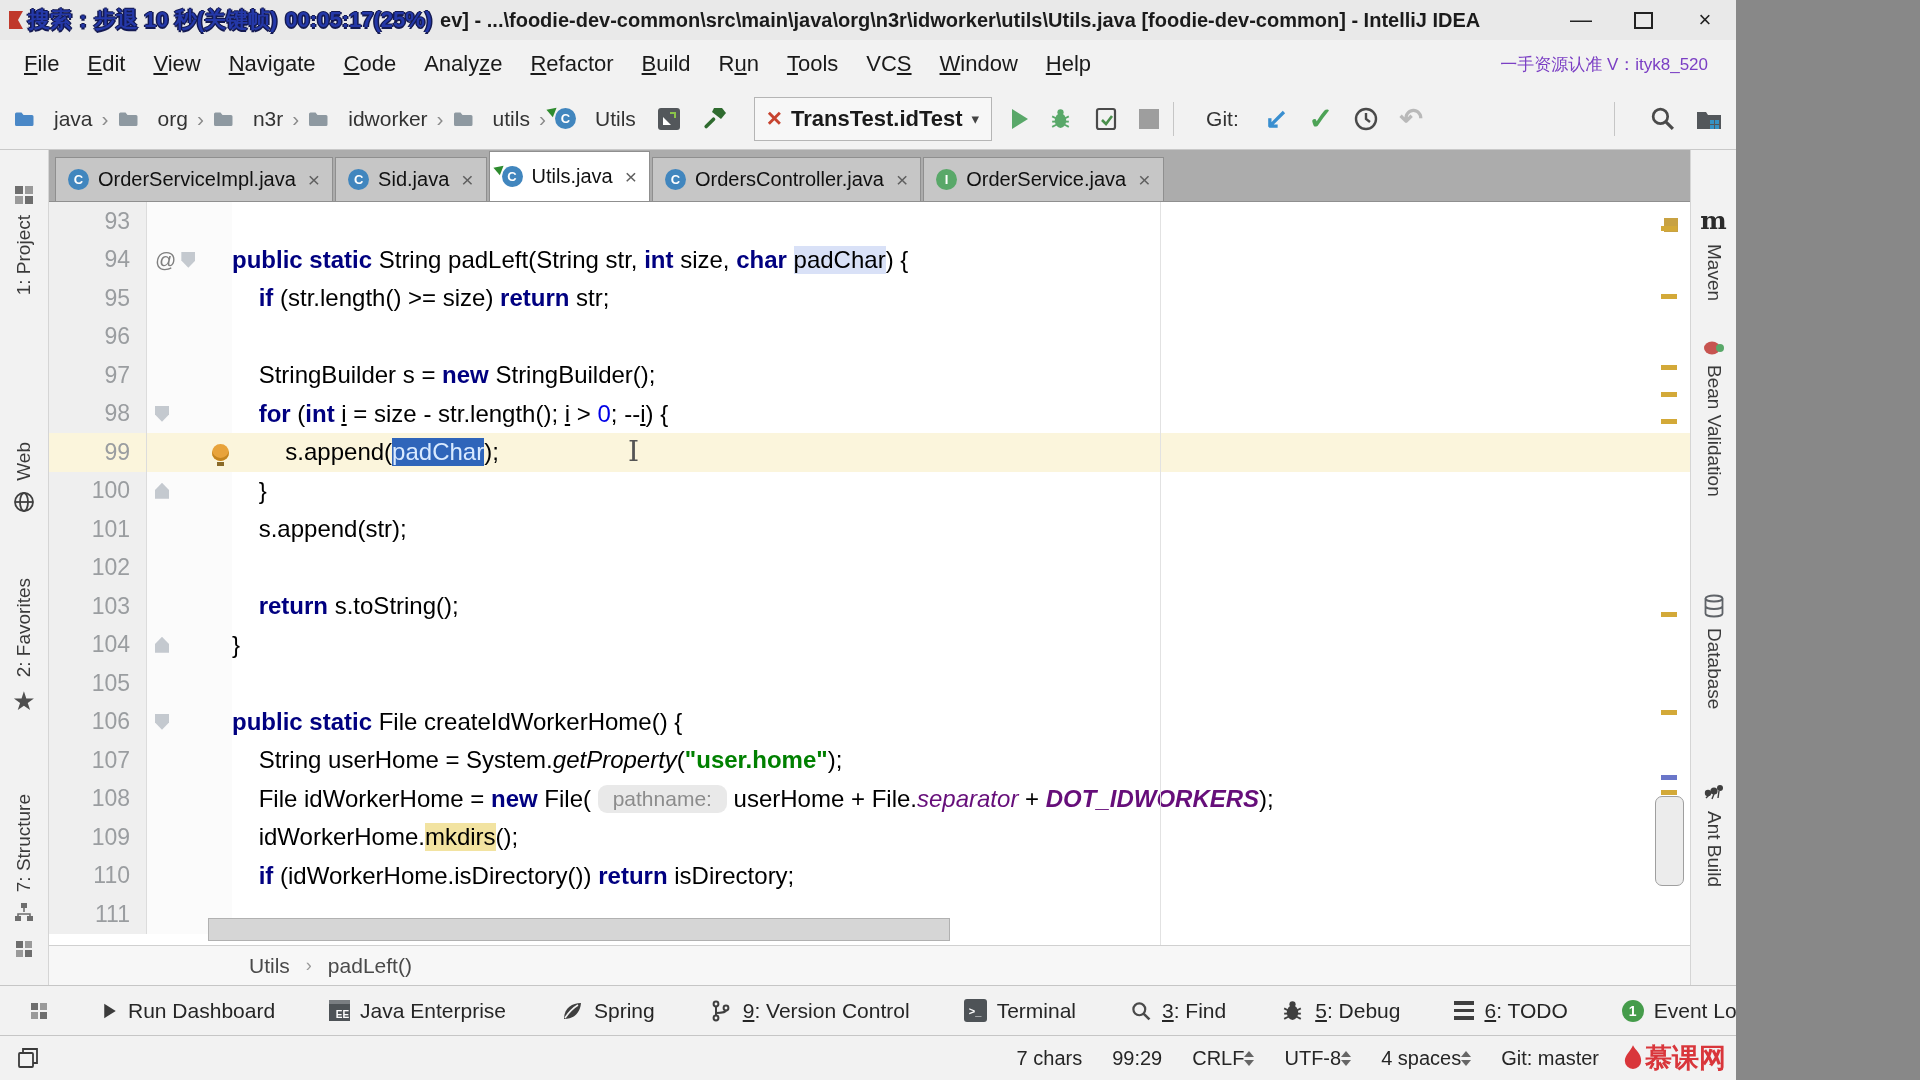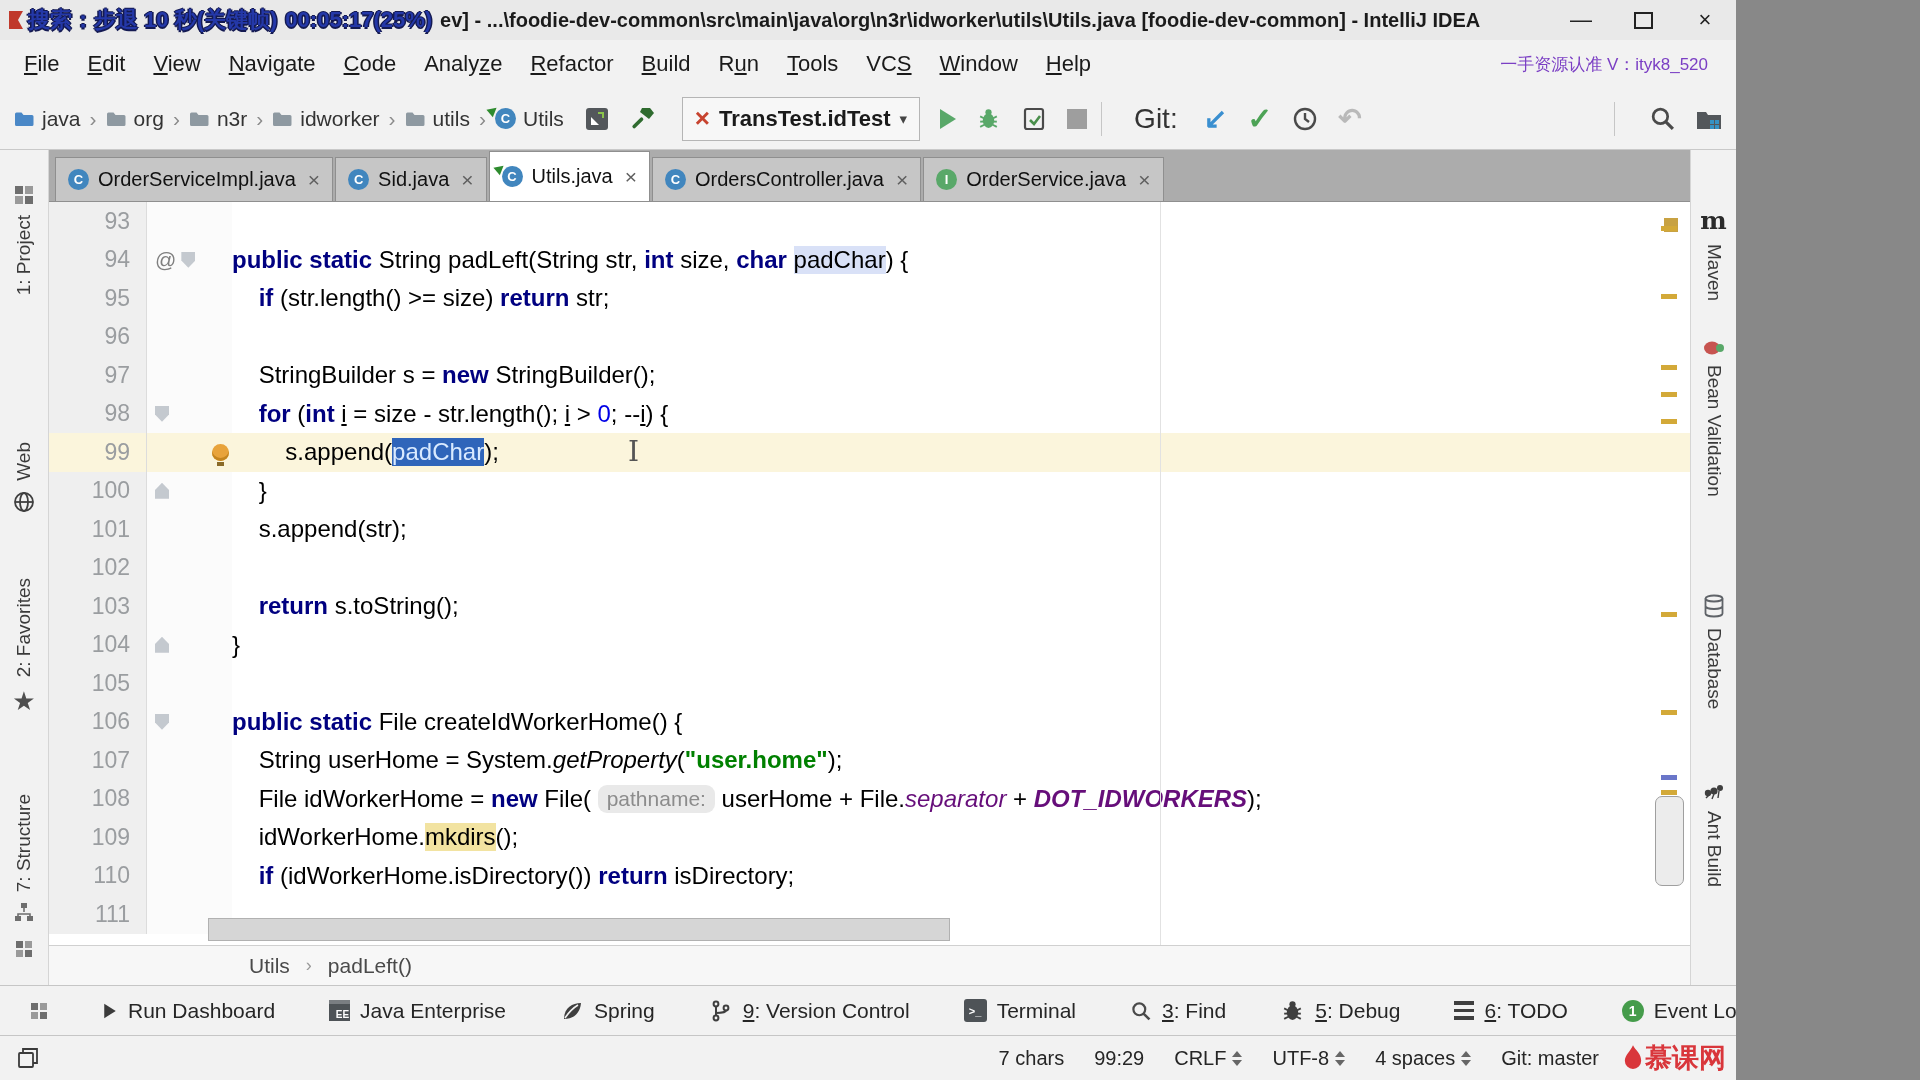--- a/index.html
+++ b/index.html
@@ -25,28 +25,28 @@
            border-bottom:1px solid #DDD;display:flex;align-items:center;padding-left:10px;
            font-size:22px;color:#1A1A1A;}
   .menu-item{padding:0 14px;}
   .top-watermark{margin-left:auto;margin-right:28px;color:#7B3FC4;font-size:17px;}
 
   
   .toolbar{position:absolute;left:0;top:88px;right:0;height:61px;background:#F2F2F2;
            border-bottom:1px solid #C9C9C9;display:flex;align-items:center;padding:0 14px;
            font-size:21px;color:#333;white-space:nowrap;}
   .crumbs{display:flex;align-items:center;}
-  .crumb{display:flex;align-items:center;gap:7px;}
+  .crumb{display:flex;align-items:center;gap:19px;}
   .crumbsep{color:#8A8A8A;margin:0 9px;font-size:21px;}
   .tbtn{margin-left:20px;}
   .tb-sep{width:1px;height:34px;background:#C6C6C6;margin:0 14px;}
   .run-config{display:flex;align-items:center;gap:9px;border:1px solid #B5B5B5;background:#F7F7F7;
               height:42px;padding:0 12px;margin-left:26px;font-weight:bold;font-size:22px;color:#1A1A1A;}
   .chev{font-size:15px;color:#444;font-weight:normal;}
-  .git-label{margin-left:18px;margin-right:6px;font-size:28px;}
+  .git-label{margin-left:18px;margin-right:6px;font-size:21px;}
   .tb-right{margin-left:auto;display:flex;align-items:center;}
 
   .tri{display:inline-block;width:0;height:0;border:10px solid transparent;border-right:0;
        border-left:16px solid #59A869;}
   .tri.d{border-left-color:#3B3B3B;transform:scale(.72);}
   .sq{display:inline-block;width:20px;height:20px;background:#9E9E9E;}
   .ok{color:#4DA356;font-size:30px;font-weight:bold;font-style:normal;}
   .upd{color:#3A8FD0;font-size:28px;font-weight:bold;font-style:normal;}
   .rb{color:#B9B9B9;font-size:28px;font-weight:bold;font-style:normal;}
   .rf{color:#C7432F;font-size:26px;font-weight:bold;font-style:normal;}
@@ -90,21 +90,21 @@
           padding-left:8px;background:#FBFBFB;}
   .codetext{flex:1;font-size:24px;white-space:pre;color:#000;display:flex;align-items:center;}
   .code-row.current .lnum,.code-row.current .gmarks,.code-row.current .codetext{background:#FBF5DC;}
 
   .tk{color:#000080;font-weight:bold;}
   .tn{color:#0000E6;}
   .ts{color:#008000;font-weight:bold;}
   .tsf{color:#660E7A;font-style:italic;}
   .tsfb{color:#660E7A;font-style:italic;font-weight:bold;}
   .tsm{font-style:italic;}
-  .th{background:#E9E9E9;color:#8C8C8C;border-radius:9px;padding:2px 9px;font-size:21px;}
+  .th{background:#E9E9E9;color:#8C8C8C;border-radius:9px;padding:2px 15px;font-size:21px;}
   .tsel{background:#2F65BA;color:#D9EAFF;}
   .tlav{background:#D9E1F7;}
   .twarn{background:#F2E3A1;}
   .tu{text-decoration:underline;}
 
   .ann{color:#7F7F7F;font-size:21px;}
   .fold{width:14px;height:16px;background:#C4C9CF;flex:0 0 auto;}
   .fold.fd{clip-path:polygon(0 0,100% 0,100% 55%,50% 100%,0 55%);}
   .fold.fu{clip-path:polygon(50% 0,100% 45%,100% 100%,0 100%,0 45%);}
   .bulb{width:17px;height:17px;border-radius:50%;background:#E8A33B;box-shadow:inset 0 -3px 0 #C4851F;
@@ -141,21 +141,21 @@
       align-items:center;justify-content:center;border-radius:3px;font-style:normal;}
   .td{display:inline-flex;flex-direction:column;gap:4px;}
   .td i{display:block;width:20px;height:3.5px;background:#3F3F3F;}
 
   
   .statusbar{position:absolute;left:0;right:0;top:1035px;height:45px;background:#F2F2F2;
           border-top:1px solid #C6C6C6;display:flex;align-items:center;font-size:20px;color:#262626;
           padding:0 10px 0 16px;box-sizing:border-box;white-space:nowrap;}
   .sb-msg{display:flex;align-items:center;gap:14px;}
   .sb-right{margin-left:auto;display:flex;align-items:center;gap:30px;}
-  .sb-wid{display:flex;align-items:center;gap:6px;}
+  .sb-wid{display:flex;align-items:center;}
   .ud{display:inline-flex;flex-direction:column;gap:3px;}
   .ud i{display:block;width:0;height:0;border-left:5px solid transparent;border-right:5px solid transparent;}
   .ud .up{border-bottom:6px solid #666;}
   .ud .dn{border-top:6px solid #666;}
   .mk-logo{display:flex;align-items:center;gap:2px;color:#D9363B;font-weight:bold;font-size:27px;margin-left:-6px;}
 </style>
 </head>
 <body>
 
 <div class="app">

